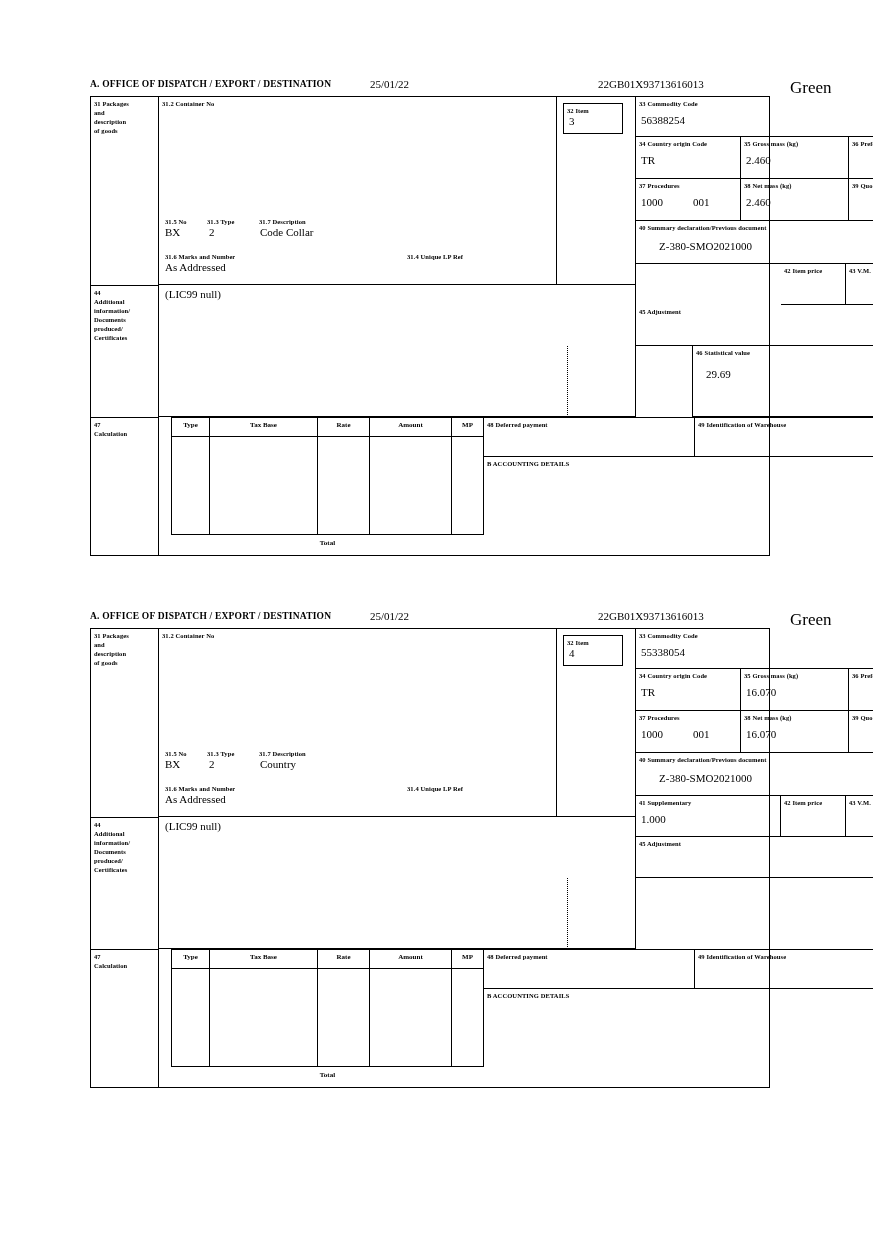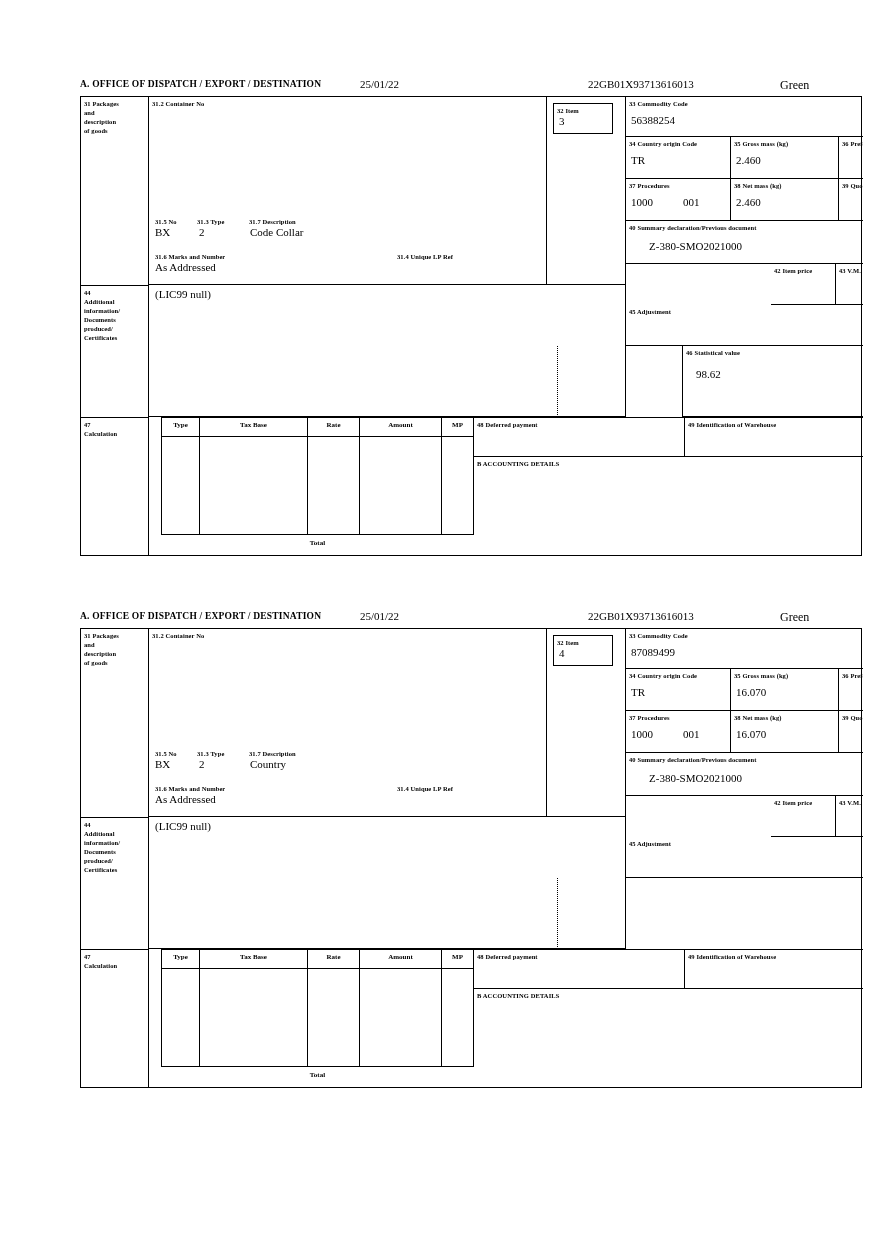--- a/index.html
+++ b/index.html
@@ -16,22 +16,22 @@
     -webkit-font-smoothing: antialiased;
   }
   .page {
     position: absolute;
     left: 0; top: 0;
     width: 882px;
     height: 1250px;
   }
   .form {
     position: absolute;
-    left: 80px;
-    width: 782px;
+    left: 90px;
+    width: 680px;
     text-decoration: underline;
   }
   .form-1 { top: 78px; }
   .form-2 { top: 610px; }
 
   
   .hdr {
     position: relative;
     height: 18px;
     font-size: 9.5px;
@@ -47,21 +47,21 @@
     font-weight: normal;
     font-family: "Liberation Serif", serif;
   }
   .hdr .hdr-mrn {
     position: absolute; left: 508px; top: 0px;
     font-size: 11px;
     font-weight: normal;
   }
   .hdr .hdr-lane {
     position: absolute; left: 700px; top: 0px;
-    font-size: 12px;
+    font-size: 17px;
     font-weight: normal;
   }
 
   
   .box {
     position: relative;
     border: 1px solid #000;
     height: 460px;
     box-sizing: border-box;
   }
@@ -232,21 +232,21 @@
         <div class="val" style="position:absolute; left:0; top:17px;"></div>
       </div>
 
       <div class="cell bb" style="left:545px; top:208px; width:237px; height:41px;">
         <div class="lbl">45 Adjustment</div>
         <div class="val" style="position:absolute; left:0; top:17px;"></div>
       </div>
 
       <div class="cell bb bl" style="left:601px; top:249px; width:181px; height:71px;">
         <div class="lbl">46 Statistical value</div>
-        <div class="val" style="position:absolute; left:8px; top:22px;">98.62</div>
+        <div class="val" style="position:absolute; left:8px; top:22px;">29.69</div>
       </div>
 
       <div class="dotted-v" style="left:476px; top:249px; height:71px;"></div>
 
       <div class="cell bb" style="left:68px; top:188px; width:477px; height:132px; border-right:1px solid #000;">
         <div class="val" style="position:absolute; left:1px; top:3px;">(LIC99 null)</div>
       </div>
 
       <div class="cell br bb" style="left:80px; top:320px; width:39px; height:20px; border-left:1px solid #000; border-top:1px solid #000;">
         <div class="calc-head">Type</div>
@@ -350,21 +350,21 @@
 
       <div class="cell br bb" style="left:466px; top:0; width:79px; height:188px;">
         <div style="position:absolute; left:6px; top:6px; width:58px; height:29px; border:1px solid #000;">
           <div class="lbl-plain" style="padding:2px 0 0 3px;">32 Item</div>
           <div class="val" style="position:absolute; left:0; top:11px;">4</div>
         </div>
       </div>
 
       <div class="cell bb" style="left:545px; top:0; width:237px; height:40px;">
         <div class="lbl">33 Commodity Code</div>
-        <div class="val" style="position:absolute; left:0; top:17px;">87089499</div>
+        <div class="val" style="position:absolute; left:0; top:17px;">55338054</div>
       </div>
 
       <div class="cell bb br" style="left:545px; top:40px; width:105px; height:42px;">
         <div class="lbl">34 Country origin Code</div>
         <div class="val" style="position:absolute; left:0; top:17px;">TR</div>
       </div>
       <div class="cell bb br" style="left:650px; top:40px; width:108px; height:42px;">
         <div class="lbl">35 Gross mass (kg)</div>
         <div class="val" style="position:absolute; left:0; top:17px;">16.070</div>
       </div>
@@ -385,20 +385,24 @@
       <div class="cell bb" style="left:758px; top:82px; width:24px; height:42px;">
         <div class="lbl" style="white-space:nowrap;">39 Quota</div>
         <div class="val" style="position:absolute; left:0; top:17px;"></div>
       </div>
 
       <div class="cell bb" style="left:545px; top:124px; width:237px; height:43px;">
         <div class="lbl">40 Summary declaration/Previous document</div>
         <div class="val" style="position:absolute; left:18px; top:19px;">Z-380-SMO2021000</div>
       </div>
 
+      <div class="cell bb br" style="left:545px; top:167px; width:145px; height:41px;">
+        <div class="lbl">41 Supplementary</div>
+        <div class="val" style="position:absolute; left:0; top:17px;">1.000</div>
+      </div>
       <div class="cell bb br" style="left:690px; top:167px; width:65px; height:41px;">
         <div class="lbl">42 Item price</div>
         <div class="val" style="position:absolute; left:0; top:17px;"></div>
       </div>
       <div class="cell bb" style="left:755px; top:167px; width:27px; height:41px;">
         <div class="lbl" style="white-space:nowrap;">43 V.M. Code</div>
         <div class="val" style="position:absolute; left:0; top:17px;"></div>
       </div>
 
       <div class="cell bb" style="left:545px; top:208px; width:237px; height:41px;">

